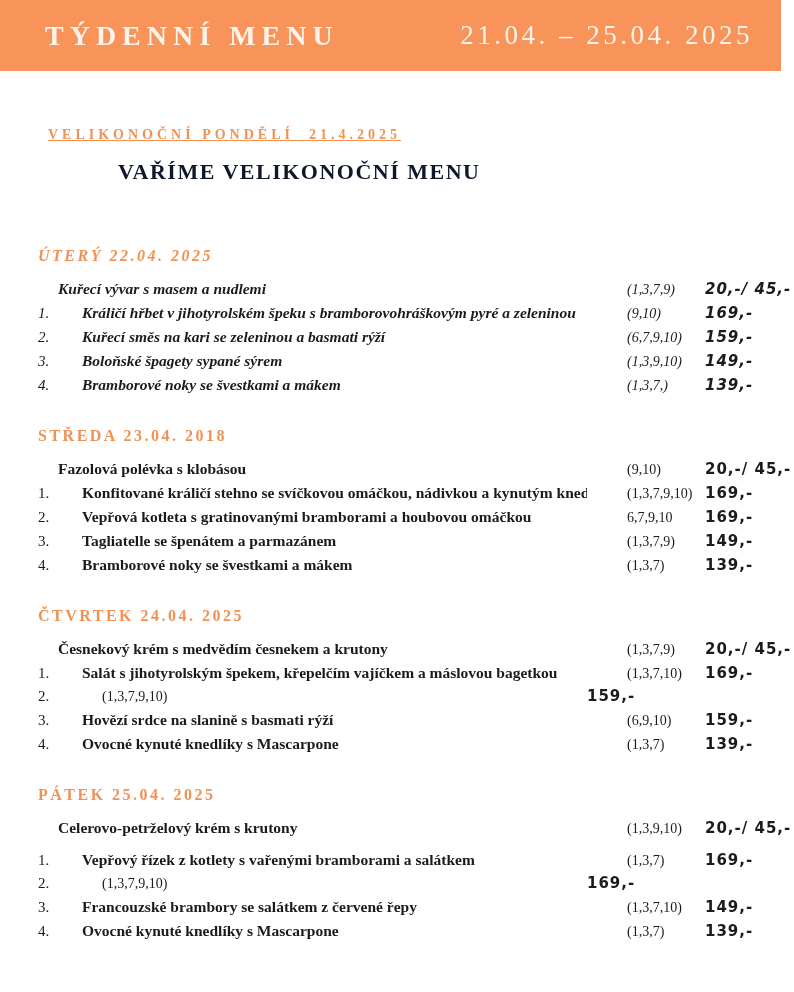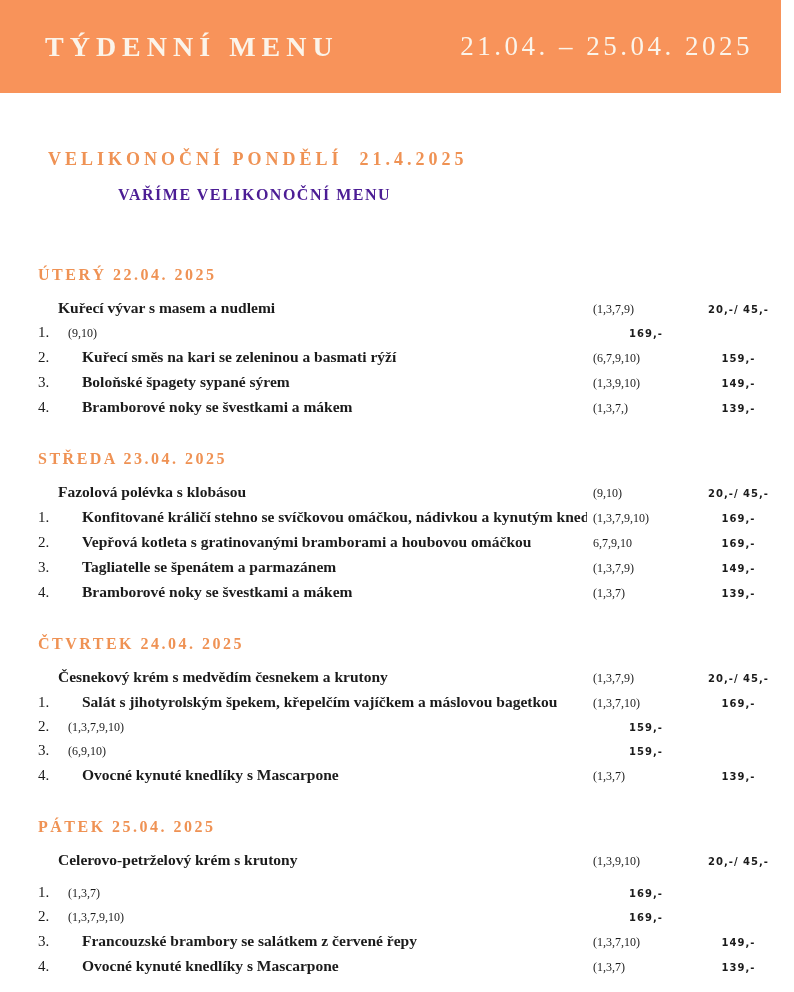--- a/index.html
+++ b/index.html
@@ -7,72 +7,72 @@
   body {
     width: 794px; height: 992px;
     background: #ffffff;
     font-family: "Liberation Serif", "DejaVu Serif", serif;
     color: #1b1b1b;
     overflow: hidden;
   }
 
   
   .band {
-    width: 781px; height: 93px;
+    width: 781px; height: 71px;
     background: #F8935A;
     display: flex; align-items: center; justify-content: space-between;
     padding: 0 28px 0 45px;
   }
   .band-title {
     color: #FBF4EA; font-size: 28px; font-weight: 700;
     letter-spacing: 6px; white-space: pre;
   }
   .band-date {
     color: #FBF4EA; font-size: 27px; font-weight: 400;
     letter-spacing: 3.5px; white-space: pre;
   }
 
   .content { padding: 0 22px 0 38px; }
 
   
   .special { margin-top: 56px; }
   .special-heading {
-    color: #EF9254; font-size: 18px; font-weight: 700;
-    letter-spacing: 4px; white-space: pre; margin-left: 10px;
+    color: #EF9254; font-size: 14px; font-weight: 700;
+    letter-spacing: 4px; white-space: pre; margin-left: 10px; text-decoration: underline;
   }
   .special-sub {
-    color: #4c1d95; font-size: 16px; font-weight: 700;
+    color: #0f172a; font-size: 22px; font-weight: 700;
     letter-spacing: 1.5px; margin-top: 16px; margin-left: 80px;
   }
 
   
   #menu-days { margin-top: 62px; }
   .day { margin-top: 30px; }
-  .day:first-child { margin-top: 0; }
+  .day:first-child { margin-top: 0; font-style: italic; }
   .day-title {
     margin: 0 0 12px 0;
     color: #EF9254; font-size: 16px; font-weight: 700;
     letter-spacing: 2.5px; white-space: pre;
   }
   .rows { display: block; }
   .row {
     display: grid;
     grid-template-columns: 24px 525px 118px 1fr;
     align-items: baseline;
     line-height: 23px;
   }
   .row.soup { grid-template-columns: 0px 549px 118px 1fr; }
   .day:last-child .row.soup { margin-bottom: 8px; }
   .num  { font-size: 15px; font-weight: 400; }
   .dish { font-size: 15.5px; font-weight: 700; white-space: nowrap; overflow: hidden; margin-left: 20px; }
-  .allerg { font-size: 12px; font-weight: 400; padding-left: 6px; white-space: nowrap; }
+  .allerg { font-size: 14px; font-weight: 400; padding-left: 6px; white-space: nowrap; margin-left: 34px; }
   .price {
     font-family: "DejaVu Sans", "Liberation Sans", sans-serif;
-    font-size: 10px; font-weight: 700; letter-spacing: 1px;
-    text-align: center; white-space: pre;
+    font-size: 15px; font-weight: 700; letter-spacing: 1px;
+    text-align: left; white-space: pre;
   }
 </style>
 </head>
 <body>
 
 <header class="band">
   <div class="band-title">TÝDENNÍ MENU</div>
   <div class="band-date">21.04. – 25.04. 2025</div>
 </header>
 
@@ -89,20 +89,21 @@
     <div class="rows">
   <div class="row soup">
     <span class="num"></span>
     <span class="dish">Kuřecí vývar s masem a nudlemi</span>
     <span class="allerg">(1,3,7,9)</span>
     <span class="price">20,-/ 45,-</span>
   </div>
 
   <div class="row">
     <span class="num">1.</span>
+    <span class="dish">Králičí hřbet v jihotyrolském špeku s bramborovohráškovým pyré a zeleninou</span>
     <span class="allerg">(9,10)</span>
     <span class="price">169,-</span>
   </div>
 
   <div class="row">
     <span class="num">2.</span>
     <span class="dish">Kuřecí směs na kari se zeleninou a basmati rýží</span>
     <span class="allerg">(6,7,9,10)</span>
     <span class="price">159,-</span>
   </div>
@@ -117,21 +118,21 @@
   <div class="row">
     <span class="num">4.</span>
     <span class="dish">Bramborové noky se švestkami a mákem</span>
     <span class="allerg">(1,3,7,)</span>
     <span class="price">139,-</span>
   </div>
 </div>
   </section>
 
   <section class="day">
-    <h2 class="day-title">STŘEDA 23.04. 2025</h2>
+    <h2 class="day-title">STŘEDA 23.04. 2018</h2>
     <div class="rows">
   <div class="row soup">
     <span class="num"></span>
     <span class="dish">Fazolová polévka s klobásou</span>
     <span class="allerg">(9,10)</span>
     <span class="price">20,-/ 45,-</span>
   </div>
 
   <div class="row">
     <span class="num">1.</span>
@@ -181,20 +182,21 @@
   </div>
 
   <div class="row">
     <span class="num">2.</span>
     <span class="allerg">(1,3,7,9,10)</span>
     <span class="price">159,-</span>
   </div>
 
   <div class="row">
     <span class="num">3.</span>
+    <span class="dish">Hovězí srdce na slanině s basmati rýží</span>
     <span class="allerg">(6,9,10)</span>
     <span class="price">159,-</span>
   </div>
 
   <div class="row">
     <span class="num">4.</span>
     <span class="dish">Ovocné kynuté knedlíky s Mascarpone</span>
     <span class="allerg">(1,3,7)</span>
     <span class="price">139,-</span>
   </div>
@@ -206,20 +208,21 @@
     <div class="rows">
   <div class="row soup">
     <span class="num"></span>
     <span class="dish">Celerovo-petrželový krém s krutony</span>
     <span class="allerg">(1,3,9,10)</span>
     <span class="price">20,-/ 45,-</span>
   </div>
 
   <div class="row">
     <span class="num">1.</span>
+    <span class="dish">Vepřový řízek z kotlety s vařenými bramborami a salátkem</span>
     <span class="allerg">(1,3,7)</span>
     <span class="price">169,-</span>
   </div>
 
   <div class="row">
     <span class="num">2.</span>
     <span class="allerg">(1,3,7,9,10)</span>
     <span class="price">169,-</span>
   </div>
 

